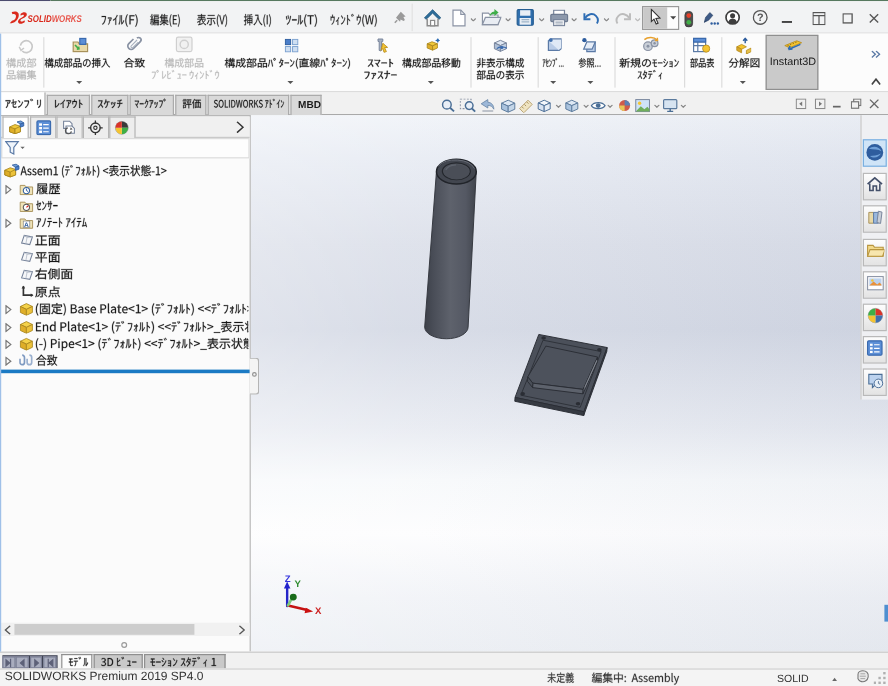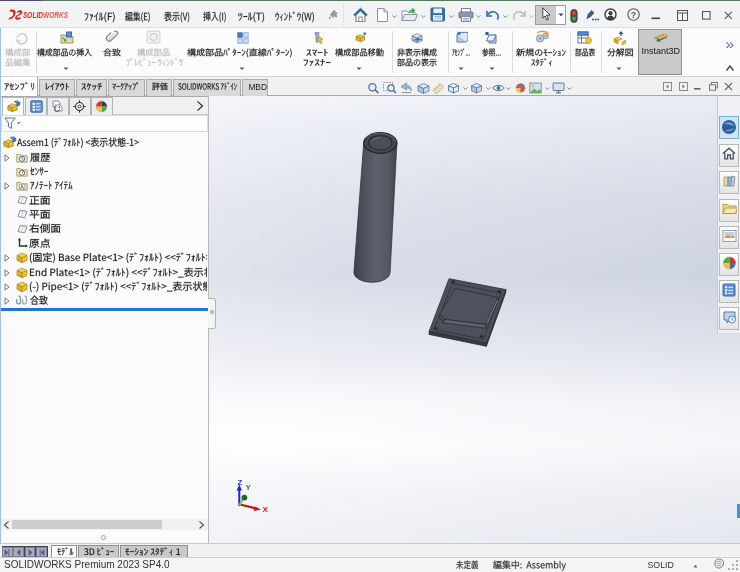--- a/index.html
+++ b/index.html
@@ -381,21 +381,21 @@
         <path d="M7.3 -5.7C7.2 -5.1 6.9 -4.1 6.7 -3.6L7.2 -3.4C7.5 -4.0 7.7 -4.9 7.9 -5.6ZM4.0 -5.5C4.2 -4.9 4.4 -4.0 4.4 -3.4L5.0 -3.5C4.9 -4.1 4.7 -5.0 4.5 -5.7ZM0.7 -4.6V-4.1H3.3V-4.6ZM0.8 -6.9V-6.4H3.3V-6.9ZM0.7 -3.5V-3.0H3.3V-3.5ZM0.3 -5.8V-5.3H3.6V-5.8ZM3.4 -3.0V-2.4H5.6V0.7H6.2V-2.4H8.3V-3.0H6.2V-6.1H8.1V-6.7H3.8V-6.1H5.6V-3.0ZM0.7 -2.3V0.6H1.3V0.2H3.3V-2.3ZM1.3 -1.8H2.7V-0.3H1.3Z M11.4 -4.4V0.5H12.0V-0.0H16.1V0.5H16.7V-4.4H15.1V-5.8H16.8V-6.4H11.3V-5.8H12.9V-4.4ZM13.5 -5.8H14.5V-4.4H13.5ZM12.0 -0.6V-3.8H13.0V-0.6ZM16.1 -0.6H15.1V-3.8H16.1ZM13.5 -3.8H14.5V-0.6H13.5ZM10.8 -7.2C10.3 -5.9 9.6 -4.7 8.8 -3.8C8.9 -3.7 9.1 -3.4 9.1 -3.2C9.4 -3.5 9.7 -3.9 9.9 -4.2V0.7H10.5V-5.2C10.9 -5.8 11.1 -6.4 11.4 -7.0Z" fill="#1a1a1a" stroke="#1a1a1a" stroke-width="0.18"></path>
       </g>
     </svg>
     <div style="position:absolute;left:172.6px;top:78.5px;width:68.3px;height:17.5px;background:#d9d9d9;border:1px solid #ababab;border-bottom:none;box-sizing:border-box"></div>
     <svg style="position:absolute;left:177.5px;top:81.4px;overflow:visible" width="60" height="12">
       <g transform="translate(0,8.6) scale(0.7540,1)">
         <path d="M2.6 0.1C3.9 0.1 4.8 -0.7 4.8 -1.7C4.8 -2.6 4.2 -3.0 3.5 -3.4L2.6 -3.7C2.1 -4.0 1.5 -4.2 1.5 -4.8C1.5 -5.4 2.0 -5.7 2.7 -5.7C3.3 -5.7 3.7 -5.5 4.1 -5.1L4.5 -5.6C4.1 -6.1 3.4 -6.4 2.7 -6.4C1.5 -6.4 0.7 -5.7 0.7 -4.7C0.7 -3.8 1.4 -3.4 2.0 -3.1L2.9 -2.7C3.5 -2.5 3.9 -2.3 3.9 -1.6C3.9 -1.0 3.5 -0.6 2.6 -0.6C2.0 -0.6 1.3 -0.9 0.9 -1.4L0.4 -0.8C1.0 -0.2 1.7 0.1 2.6 0.1Z M8.3 0.1C9.9 0.1 11.0 -1.2 11.0 -3.2C11.0 -5.2 9.9 -6.4 8.3 -6.4C6.7 -6.4 5.6 -5.2 5.6 -3.2C5.6 -1.2 6.7 0.1 8.3 0.1ZM8.3 -0.6C7.2 -0.6 6.4 -1.6 6.4 -3.2C6.4 -4.7 7.2 -5.7 8.3 -5.7C9.5 -5.7 10.2 -4.7 10.2 -3.2C10.2 -1.6 9.5 -0.6 8.3 -0.6Z M12.4 0.0H15.9V-0.7H13.2V-6.3H12.4Z M17.0 0.0H17.8V-6.3H17.0Z M19.6 0.0H21.2C23.1 0.0 24.1 -1.2 24.1 -3.2C24.1 -5.2 23.1 -6.3 21.1 -6.3H19.6ZM20.4 -0.7V-5.7H21.1C22.6 -5.7 23.3 -4.8 23.3 -3.2C23.3 -1.6 22.6 -0.7 21.1 -0.7Z M26.2 0.0H27.1L28.1 -3.8C28.2 -4.3 28.3 -4.8 28.4 -5.2H28.4C28.5 -4.8 28.6 -4.3 28.7 -3.8L29.7 0.0H30.6L31.9 -6.3H31.2L30.5 -2.9C30.4 -2.2 30.3 -1.5 30.2 -0.8H30.1C29.9 -1.5 29.8 -2.2 29.7 -2.9L28.8 -6.3H28.0L27.2 -2.9C27.0 -2.2 26.9 -1.5 26.7 -0.8H26.7C26.6 -1.5 26.4 -2.2 26.3 -2.9L25.7 -6.3H24.8Z M35.4 0.1C36.9 0.1 38.0 -1.2 38.0 -3.2C38.0 -5.2 36.9 -6.4 35.4 -6.4C33.8 -6.4 32.7 -5.2 32.7 -3.2C32.7 -1.2 33.8 0.1 35.4 0.1ZM35.4 -0.6C34.2 -0.6 33.5 -1.6 33.5 -3.2C33.5 -4.7 34.2 -5.7 35.4 -5.7C36.5 -5.7 37.2 -4.7 37.2 -3.2C37.2 -1.6 36.5 -0.6 35.4 -0.6Z M40.2 -3.3V-5.7H41.3C42.3 -5.7 42.8 -5.4 42.8 -4.5C42.8 -3.7 42.3 -3.3 41.3 -3.3ZM42.9 0.0H43.8L42.2 -2.8C43.0 -3.0 43.6 -3.6 43.6 -4.5C43.6 -5.8 42.7 -6.3 41.4 -6.3H39.4V0.0H40.2V-2.7H41.3Z M44.9 0.0H45.7V-2.0L46.7 -3.3L48.6 0.0H49.5L47.2 -3.9L49.2 -6.3H48.3L45.7 -3.1H45.7V-6.3H44.9Z M52.2 0.1C53.5 0.1 54.3 -0.7 54.3 -1.7C54.3 -2.6 53.8 -3.0 53.0 -3.4L52.1 -3.7C51.6 -4.0 51.1 -4.2 51.1 -4.8C51.1 -5.4 51.5 -5.7 52.3 -5.7C52.8 -5.7 53.3 -5.5 53.7 -5.1L54.1 -5.6C53.7 -6.1 53.0 -6.4 52.3 -6.4C51.1 -6.4 50.3 -5.7 50.3 -4.7C50.3 -3.8 51.0 -3.4 51.5 -3.1L52.5 -2.7C53.1 -2.5 53.5 -2.3 53.5 -1.6C53.5 -1.0 53.0 -0.6 52.2 -0.6C51.5 -0.6 50.9 -0.9 50.4 -1.4L50.0 -0.8C50.5 -0.2 51.3 0.1 52.2 0.1Z M60.7 -5.6 60.3 -6.0C60.3 -6.0 60.1 -6.0 60.0 -6.0C59.8 -6.0 57.8 -6.0 57.6 -6.0C57.5 -6.0 57.3 -6.0 57.1 -6.0V-5.3C57.3 -5.3 57.5 -5.3 57.6 -5.3C57.8 -5.3 59.7 -5.3 60.0 -5.3C59.8 -4.8 59.5 -3.9 59.1 -3.4L59.5 -3.0C60.0 -3.7 60.4 -4.8 60.5 -5.3C60.6 -5.4 60.6 -5.5 60.7 -5.6ZM58.4 -4.5C58.4 -4.3 58.4 -4.1 58.4 -3.9C58.4 -2.6 58.4 -1.5 57.7 -0.6C57.6 -0.4 57.4 -0.2 57.3 -0.1L57.8 0.3C58.9 -0.8 59.0 -2.4 59.0 -4.5Z M62.2 -0.8C62.2 -0.4 62.2 -0.0 62.1 0.3H62.8C62.8 -0.0 62.8 -0.5 62.8 -0.8L62.8 -3.4C63.2 -3.1 63.9 -2.5 64.3 -2.1L64.6 -2.8C64.1 -3.3 63.3 -3.8 62.8 -4.2V-5.6C62.8 -5.9 62.8 -6.2 62.8 -6.5H62.1C62.2 -6.2 62.2 -5.9 62.2 -5.6C62.2 -4.9 62.2 -1.2 62.2 -0.8Z M65.8 -6.9 65.4 -6.7C65.6 -6.4 65.9 -5.7 66.1 -5.3L66.5 -5.5C66.4 -5.9 66.0 -6.6 65.8 -6.9ZM66.8 -7.3 66.3 -7.1C66.5 -6.8 66.9 -6.1 67.0 -5.7L67.5 -6.0C67.3 -6.3 66.9 -7.0 66.8 -7.3Z M70.0 -2.5C70.6 -2.8 71.1 -3.3 71.6 -3.7V-0.6C71.6 -0.3 71.6 0.1 71.6 0.3H72.2C72.2 0.1 72.2 -0.3 72.2 -0.6V-4.4C72.6 -4.9 73.0 -5.6 73.2 -6.1L72.8 -6.6C72.6 -6.0 72.1 -5.3 71.6 -4.7C71.2 -4.1 70.5 -3.6 69.8 -3.2Z M74.7 -6.2 74.4 -5.7C74.7 -5.3 75.3 -4.4 75.5 -4.0L75.9 -4.5C75.7 -5.0 75.0 -5.9 74.7 -6.2ZM74.3 -0.6 74.6 0.1C75.3 -0.2 75.9 -0.7 76.3 -1.2C77.0 -2.0 77.4 -3.2 77.7 -4.3L77.3 -5.0C77.1 -4.0 76.6 -2.7 76.0 -1.8C75.6 -1.3 75.0 -0.8 74.3 -0.6Z" fill="#1a1a1a" stroke="#1a1a1a" stroke-width="0.18"></path>
       </g>
     </svg>
     <div style="position:absolute;left:241.8px;top:78.5px;width:25.8px;height:17.5px;background:#d9d9d9;border:1px solid #ababab;border-bottom:none;box-sizing:border-box"></div>
-    <div style="position:absolute;left:248.4px;top:83.2px;font-size:8.4px;color:#1a1a1a;font-weight:normal;white-space:nowrap;line-height:1;">MBD</div>
+    <div style="position:absolute;left:248.4px;top:83.2px;font-size:8.4px;color:#1a1a1a;font-weight:bold;white-space:nowrap;line-height:1;">MBD</div>
     <svg style="position:absolute;left:367px;top:82px;" width="13" height="12" viewBox="0 0 13 12">
       <circle cx="5.4" cy="5.2" r="3.6" fill="#e8eef6" stroke="#4a6e96" stroke-width="1.2"></circle>
       <line x1="8" y1="7.8" x2="11.4" y2="10.8" stroke="#4a6e96" stroke-width="1.6"></line>
     </svg>
     <svg style="position:absolute;left:383px;top:82px;" width="14" height="12" viewBox="0 0 14 12">
       <rect x="0.5" y="0.5" width="9" height="8" fill="none" stroke="#8a93a4" stroke-dasharray="1.6 1.2"></rect>
       <circle cx="8" cy="6" r="3.2" fill="#e8eef6" stroke="#4a6e96" stroke-width="1.2"></circle>
       <line x1="10.3" y1="8.4" x2="13" y2="11" stroke="#4a6e96" stroke-width="1.5"></line>
     </svg>
     <svg style="position:absolute;left:400px;top:82px;" width="13" height="12" viewBox="0 0 13 12">
@@ -834,21 +834,21 @@
       <g transform="translate(0,9.0) scale(0.9614,1)">
         <path d="M2.4 0.1C3.5 0.1 4.5 -0.6 4.5 -1.8C4.5 -2.7 3.9 -3.2 3.1 -3.4V-3.5C3.8 -3.7 4.3 -4.3 4.3 -5.1C4.3 -6.1 3.5 -6.7 2.3 -6.7C1.6 -6.7 1.0 -6.4 0.5 -5.9L0.9 -5.4C1.3 -5.8 1.8 -6.0 2.3 -6.0C3.0 -6.0 3.4 -5.6 3.4 -5.0C3.4 -4.3 3.0 -3.7 1.6 -3.7V-3.1C3.1 -3.1 3.7 -2.6 3.7 -1.8C3.7 -1.0 3.1 -0.6 2.3 -0.6C1.6 -0.6 1.1 -0.9 0.7 -1.3L0.3 -0.8C0.7 -0.3 1.3 0.1 2.4 0.1Z M5.9 0.0H7.6C9.6 0.0 10.7 -1.2 10.7 -3.3C10.7 -5.4 9.6 -6.6 7.6 -6.6H5.9ZM6.7 -0.7V-5.9H7.5C9.0 -5.9 9.8 -5.0 9.8 -3.3C9.8 -1.7 9.0 -0.7 7.5 -0.7Z M14.0 -6.7C14.0 -6.5 14.1 -6.2 14.1 -5.9C14.1 -5.5 14.1 -2.0 14.1 -1.2C14.1 -0.4 14.3 -0.1 14.6 0.0C14.9 0.1 15.3 0.1 15.6 0.1C16.1 0.1 16.6 0.0 17.0 -0.1V-0.9C16.6 -0.7 16.1 -0.6 15.6 -0.6C15.4 -0.6 15.1 -0.6 15.0 -0.7C14.8 -0.8 14.7 -0.9 14.7 -1.3V-3.2C15.2 -3.5 15.9 -4.0 16.4 -4.3C16.5 -4.4 16.7 -4.6 16.8 -4.6L16.6 -5.4C16.5 -5.2 16.3 -5.1 16.2 -5.0C15.8 -4.6 15.2 -4.3 14.7 -4.0V-5.9C14.7 -6.2 14.7 -6.5 14.7 -6.7Z M18.3 -7.2 17.9 -7.0C18.1 -6.7 18.4 -5.9 18.6 -5.5L19.1 -5.8C18.9 -6.1 18.5 -6.9 18.3 -7.2ZM19.3 -7.7 18.9 -7.5C19.1 -7.1 19.4 -6.4 19.6 -6.0L20.1 -6.2C19.9 -6.6 19.5 -7.4 19.3 -7.7Z M22.9 -0.7V-0.0C23.0 -0.1 23.2 -0.1 23.3 -0.1H25.6C25.7 -0.1 25.9 -0.1 26.0 -0.0V-0.7C25.9 -0.7 25.8 -0.7 25.6 -0.7H25.3L25.5 -4.0C25.5 -4.1 25.5 -4.2 25.5 -4.3L25.2 -4.5C25.1 -4.5 25.0 -4.4 24.9 -4.4C24.7 -4.4 23.9 -4.4 23.7 -4.4C23.6 -4.4 23.4 -4.4 23.3 -4.5V-3.8C23.4 -3.8 23.6 -3.8 23.7 -3.8C23.9 -3.8 24.6 -3.8 24.9 -3.8C24.9 -3.3 24.8 -1.5 24.7 -0.7H23.3C23.2 -0.7 23.0 -0.7 22.9 -0.7Z M27.2 -3.7V-2.8C27.3 -2.9 27.6 -2.9 27.8 -2.9C28.2 -2.9 30.0 -2.9 30.3 -2.9C30.5 -2.9 30.7 -2.9 30.8 -2.8V-3.7C30.7 -3.7 30.5 -3.7 30.3 -3.7C30.0 -3.7 28.2 -3.7 27.8 -3.7C27.6 -3.7 27.3 -3.7 27.2 -3.7Z" fill="#1a1a1a" stroke="#1a1a1a" stroke-width="0.18"></path>
       </g>
     </svg>
     <svg style="position:absolute;left:125.3px;top:545.5px;overflow:visible" width="57" height="12">
       <g transform="translate(0,9.0) scale(1.0310,1)">
         <path d="M0.4 -3.7V-3.0C0.5 -3.0 0.8 -3.0 0.9 -3.0H1.6V-1.1C1.6 -0.4 2.0 0.1 2.8 0.1C3.2 0.1 3.6 0.1 3.9 0.0L4.0 -0.7C3.6 -0.6 3.3 -0.6 2.8 -0.6C2.4 -0.6 2.2 -0.9 2.2 -1.3V-3.0H3.7C3.8 -3.0 4.0 -3.0 4.1 -3.0V-3.7C4.0 -3.7 3.8 -3.7 3.7 -3.7H2.2V-5.5H3.3C3.5 -5.5 3.6 -5.5 3.7 -5.5V-6.2C3.6 -6.2 3.4 -6.2 3.3 -6.2C3.0 -6.2 1.5 -6.2 1.2 -6.2C1.0 -6.2 0.8 -6.2 0.7 -6.2V-5.5C0.8 -5.5 1.0 -5.5 1.2 -5.5H1.6V-3.7H0.9C0.8 -3.7 0.5 -3.7 0.4 -3.7Z M5.0 -3.7V-2.8C5.1 -2.9 5.4 -2.9 5.6 -2.9C6.0 -2.9 7.8 -2.9 8.1 -2.9C8.3 -2.9 8.5 -2.9 8.6 -2.8V-3.7C8.5 -3.7 8.3 -3.7 8.1 -3.7C7.8 -3.7 6.0 -3.7 5.6 -3.7C5.4 -3.7 5.1 -3.7 5.0 -3.7Z M10.4 -6.9 10.1 -6.3C10.4 -6.0 11.0 -5.4 11.2 -5.0L11.5 -5.7C11.3 -6.0 10.7 -6.6 10.4 -6.9ZM9.6 -0.5 10.0 0.3C10.4 0.1 11.0 -0.3 11.5 -0.9C12.2 -1.7 12.8 -2.9 13.2 -4.1L12.8 -4.8C12.4 -3.6 11.9 -2.4 11.1 -1.5C10.7 -1.0 10.1 -0.6 9.6 -0.5ZM9.7 -4.9 9.4 -4.3C9.7 -4.0 10.3 -3.4 10.5 -3.1L10.9 -3.7C10.7 -4.0 10.0 -4.6 9.7 -4.9Z M14.5 0.1C14.5 0.1 14.7 0.0 14.9 0.0H16.4C16.4 0.2 16.4 0.3 16.4 0.4H17.0C17.0 0.3 17.0 0.0 17.0 -0.1C17.0 -0.9 17.0 -3.8 17.0 -4.1C17.0 -4.3 17.0 -4.5 17.0 -4.6C16.9 -4.6 16.8 -4.6 16.7 -4.6C16.3 -4.6 15.3 -4.6 15.0 -4.6C14.9 -4.6 14.6 -4.6 14.5 -4.6V-3.9C14.6 -3.9 14.9 -4.0 15.0 -4.0C15.3 -4.0 16.3 -4.0 16.4 -4.0V-2.7H15.1C14.9 -2.7 14.7 -2.7 14.6 -2.7V-2.0C14.7 -2.0 14.9 -2.0 15.1 -2.0H16.4V-0.6H14.9C14.7 -0.6 14.5 -0.6 14.5 -0.7Z M18.9 -6.5 18.6 -6.0C18.9 -5.6 19.6 -4.6 19.8 -4.1L20.2 -4.7C19.9 -5.2 19.3 -6.1 18.9 -6.5ZM18.6 -0.6 18.8 0.1C19.6 -0.2 20.2 -0.7 20.6 -1.3C21.3 -2.1 21.8 -3.4 22.1 -4.5L21.6 -5.2C21.4 -4.1 20.9 -2.8 20.3 -1.9C19.9 -1.4 19.3 -0.9 18.6 -0.6Z M28.3 -6.0 28.0 -6.3C27.9 -6.2 27.8 -6.2 27.6 -6.2C27.4 -6.2 26.0 -6.2 25.9 -6.2C25.7 -6.2 25.4 -6.3 25.4 -6.3V-5.5C25.4 -5.5 25.7 -5.5 25.9 -5.5C26.0 -5.5 27.4 -5.5 27.6 -5.5C27.4 -4.9 27.1 -3.8 26.8 -3.1C26.3 -2.1 25.7 -1.0 24.9 -0.5L25.3 0.1C25.9 -0.4 26.5 -1.3 27.0 -2.3C27.5 -1.5 27.9 -0.6 28.2 0.2L28.7 -0.4C28.4 -1.1 27.9 -2.2 27.4 -3.0C27.7 -3.8 28.0 -4.8 28.2 -5.6C28.2 -5.7 28.3 -5.9 28.3 -6.0Z M30.9 -7.2C30.9 -7.0 30.9 -6.8 30.8 -6.6C30.7 -5.8 30.1 -4.4 29.3 -3.4L29.7 -2.8C30.2 -3.5 30.7 -4.4 31.0 -5.2H32.3C32.2 -4.6 32.0 -3.8 31.8 -3.0C31.4 -3.4 31.1 -3.9 30.9 -4.1L30.5 -3.5C30.8 -3.3 31.1 -2.8 31.5 -2.3C31.0 -1.4 30.4 -0.6 29.8 -0.1L30.1 0.6C30.7 0.1 31.4 -0.8 31.9 -1.8L32.3 -1.2L32.6 -1.9L32.2 -2.5C32.5 -3.3 32.7 -4.3 32.8 -5.1C32.9 -5.3 32.9 -5.5 33.0 -5.6L32.6 -6.0C32.5 -5.9 32.4 -5.9 32.3 -5.9H31.2L31.3 -6.3C31.4 -6.5 31.4 -6.7 31.5 -6.9Z M34.5 -6.5V-5.8C34.6 -5.8 34.8 -5.8 34.9 -5.8C35.2 -5.8 36.4 -5.8 36.7 -5.8C36.8 -5.8 37.0 -5.8 37.2 -5.8V-6.5C37.0 -6.5 36.8 -6.5 36.7 -6.5C36.4 -6.5 35.2 -6.5 34.9 -6.5C34.8 -6.5 34.6 -6.5 34.5 -6.5ZM33.9 -4.4V-3.7C34.1 -3.7 34.2 -3.7 34.4 -3.7H35.5C35.5 -2.8 35.5 -2.2 35.3 -1.5C35.1 -1.0 34.8 -0.4 34.4 -0.2L34.9 0.3C35.3 -0.1 35.7 -0.7 35.9 -1.3C36.1 -2.0 36.2 -2.7 36.2 -3.7H37.2C37.4 -3.7 37.5 -3.7 37.6 -3.7V-4.4C37.5 -4.4 37.3 -4.4 37.2 -4.4C37.0 -4.4 34.6 -4.4 34.4 -4.4C34.2 -4.4 34.1 -4.4 33.9 -4.4Z M38.6 -7.2 38.2 -7.0C38.4 -6.7 38.7 -5.9 38.9 -5.5L39.4 -5.8C39.2 -6.1 38.8 -6.9 38.6 -7.2ZM39.6 -7.7 39.2 -7.5C39.4 -7.1 39.7 -6.4 39.9 -6.0L40.4 -6.2C40.2 -6.6 39.8 -7.4 39.6 -7.7Z M43.4 -1.8C43.8 -2.1 44.2 -2.4 44.6 -2.8V-0.3C44.6 -0.0 44.6 0.3 44.6 0.5H45.2C45.1 0.3 45.1 -0.0 45.1 -0.3V-3.5C45.4 -3.9 45.7 -4.4 45.9 -4.9L45.5 -5.4C45.3 -4.9 45.0 -4.2 44.7 -3.8C44.3 -3.3 43.7 -2.8 43.1 -2.4Z M49.8 0.0H53.4V-0.7H52.1V-6.6H51.5C51.1 -6.4 50.7 -6.2 50.1 -6.1V-5.6H51.3V-0.7H49.8Z" fill="#1a1a1a" stroke="#1a1a1a" stroke-width="0.18"></path>
       </g>
     </svg>
     <div style="position:absolute;left:0px;top:557px;width:740px;height:15px;background:#f4f4f4;border-top:1px solid #cfcfcf;box-sizing:border-box"></div>
-    <div style="position:absolute;left:4px;top:559.8px;font-size:10px;color:#333;font-weight:normal;white-space:nowrap;line-height:1;">SOLIDWORKS Premium 2023 SP4.0</div>
+    <div style="position:absolute;left:4px;top:559.8px;font-size:10px;color:#333;font-weight:normal;white-space:nowrap;line-height:1;">SOLIDWORKS Premium 2019 SP4.0</div>
     <svg style="position:absolute;left:456px;top:558.7px;overflow:visible" width="24" height="13">
       <g transform="translate(0,9.3) scale(0.8065,1)">
         <path d="M4.3 -7.8V-6.3H1.2V-5.6H4.3V-4.0H0.6V-3.3H3.9C3.0 -2.1 1.6 -0.9 0.3 -0.4C0.5 -0.2 0.7 0.0 0.8 0.2C2.1 -0.4 3.4 -1.5 4.3 -2.8V0.7H5.0V-2.8C5.9 -1.5 7.2 -0.4 8.5 0.2C8.6 0.0 8.8 -0.2 9.0 -0.4C7.7 -0.9 6.3 -2.1 5.4 -3.3H8.8V-4.0H5.0V-5.6H8.1V-6.3H5.0V-7.8Z M11.4 -3.5C11.2 -1.8 10.7 -0.5 9.6 0.3C9.8 0.4 10.1 0.7 10.2 0.8C10.8 0.3 11.3 -0.4 11.6 -1.3C12.4 0.3 13.8 0.6 15.8 0.6H17.9C18.0 0.4 18.1 0.1 18.2 -0.1C17.8 -0.1 16.2 -0.1 15.8 -0.1C15.3 -0.1 14.8 -0.1 14.3 -0.2V-2.1H17.1V-2.7H14.3V-4.3H16.7V-5.0H11.3V-4.3H13.6V-0.4C12.8 -0.7 12.2 -1.2 11.9 -2.2C12.0 -2.6 12.0 -3.0 12.1 -3.4ZM10.1 -6.7V-4.7H10.8V-6.1H17.1V-4.7H17.8V-6.7H14.3V-7.8H13.6V-6.7Z M25.0 -3.5C25.5 -3.3 26.2 -2.9 26.5 -2.6L26.9 -3.1C26.6 -3.4 25.9 -3.7 25.4 -3.9ZM20.9 -7.6C21.1 -7.4 21.3 -7.1 21.4 -6.8H19.5V-6.3H22.9V-5.7H20.0V-5.2H22.9V-4.6H19.1V-4.0H27.4V-4.6H23.6V-5.2H26.5V-5.7H23.6V-6.3H27.0V-6.8H25.1C25.2 -7.1 25.5 -7.4 25.6 -7.6L24.9 -7.8C24.8 -7.6 24.5 -7.1 24.3 -6.8H22.1L22.2 -6.9C22.1 -7.1 21.8 -7.5 21.5 -7.8ZM26.1 -1.9C25.8 -1.5 25.5 -1.2 25.1 -1.0C24.9 -1.3 24.8 -1.6 24.6 -2.0H27.4V-2.5H24.5C24.4 -2.9 24.3 -3.4 24.3 -3.9H23.6C23.6 -3.4 23.7 -2.9 23.8 -2.5H21.8V-3.2C22.3 -3.3 22.9 -3.4 23.3 -3.5L22.9 -3.9C22.0 -3.7 20.5 -3.6 19.2 -3.5C19.3 -3.4 19.4 -3.2 19.4 -3.0C19.9 -3.1 20.5 -3.1 21.1 -3.2V-2.5H19.1V-2.0H21.1V-1.3L19.1 -1.2L19.1 -0.6L21.1 -0.8V0.0C21.1 0.2 21.0 0.2 20.9 0.2C20.8 0.2 20.3 0.2 19.8 0.2C19.9 0.4 19.9 0.6 20.0 0.7C20.7 0.7 21.1 0.7 21.4 0.7C21.7 0.6 21.8 0.4 21.8 0.0V-0.8L23.4 -1.0L23.4 -1.5L21.8 -1.3V-2.0H23.9C24.1 -1.5 24.3 -1.0 24.5 -0.6C23.9 -0.3 23.1 -0.0 22.4 0.2C22.5 0.3 22.7 0.6 22.8 0.7C23.5 0.5 24.2 0.2 24.9 -0.2C25.3 0.4 25.9 0.7 26.6 0.7C27.2 0.7 27.4 0.5 27.5 -0.5C27.4 -0.6 27.1 -0.7 27.0 -0.8C27.0 -0.1 26.9 0.1 26.6 0.1C26.2 0.1 25.8 -0.1 25.4 -0.5C25.9 -0.8 26.4 -1.2 26.7 -1.6Z" fill="#333" stroke="#333" stroke-width="0.18"></path>
       </g>
     </svg>
     <svg style="position:absolute;left:492.7px;top:558.7px;overflow:visible" width="75" height="13">
       <g transform="translate(0,9.3) scale(0.9604,1)">
         <path d="M3.6 -7.2V-6.6H8.8V-7.2ZM0.8 -2.5C0.7 -1.7 0.5 -0.8 0.2 -0.3C0.4 -0.2 0.7 -0.1 0.8 -0.0C1.1 -0.6 1.3 -1.5 1.4 -2.4ZM2.6 -2.4C2.9 -1.8 3.0 -1.1 3.1 -0.7L3.6 -0.8C3.4 -0.5 3.2 -0.1 3.0 0.2C3.2 0.3 3.4 0.5 3.5 0.6C4.1 -0.2 4.4 -1.2 4.5 -2.1V0.7H5.0V-1.1H5.7V0.7H6.2V-1.1H6.9V0.7H7.4V-1.1H8.1V0.1C8.1 0.1 8.1 0.2 8.1 0.2C8.0 0.2 7.8 0.2 7.6 0.2C7.6 0.3 7.7 0.6 7.8 0.7C8.1 0.7 8.4 0.7 8.5 0.6C8.7 0.5 8.7 0.4 8.7 0.1V-3.2H4.6L4.6 -3.9H8.5V-6.0H4.0V-4.0C4.0 -3.1 4.0 -1.9 3.6 -0.9C3.5 -1.4 3.3 -2.0 3.1 -2.5ZM5.7 -1.6H5.0V-2.7H5.7ZM6.2 -1.6V-2.7H6.9V-1.6ZM7.4 -1.6V-2.7H8.1V-1.6ZM4.6 -5.4H7.9V-4.4H4.6ZM0.3 -3.7 0.3 -3.1 1.8 -3.2V0.7H2.4V-3.2L3.1 -3.3C3.1 -3.0 3.2 -2.8 3.2 -2.7L3.7 -2.9C3.6 -3.4 3.3 -4.2 3.0 -4.8L2.5 -4.6C2.6 -4.4 2.7 -4.1 2.8 -3.8L1.6 -3.8C2.2 -4.6 2.9 -5.6 3.4 -6.5L2.8 -6.8C2.6 -6.2 2.2 -5.6 1.9 -5.0C1.7 -5.2 1.6 -5.4 1.4 -5.6C1.7 -6.2 2.1 -6.9 2.4 -7.6L1.8 -7.8C1.6 -7.3 1.3 -6.6 1.0 -6.0L0.7 -6.3L0.3 -5.9C0.8 -5.5 1.2 -4.9 1.5 -4.5C1.3 -4.2 1.1 -4.0 1.0 -3.7Z M11.8 -7.8C11.4 -7.0 10.6 -5.9 9.6 -5.1C9.7 -5.0 9.9 -4.8 10.1 -4.6C10.4 -4.9 10.7 -5.2 10.9 -5.4V-2.7H13.6V-2.1H9.8V-1.5H13.0C12.1 -0.9 10.7 -0.2 9.6 0.1C9.7 0.2 9.9 0.5 10.0 0.6C11.2 0.3 12.6 -0.4 13.6 -1.3V0.7H14.3V-1.3C15.2 -0.5 16.6 0.2 17.9 0.6C18.0 0.4 18.2 0.1 18.3 -0.0C17.1 -0.3 15.8 -0.9 14.9 -1.5H18.1V-2.1H14.3V-2.7H17.9V-3.3H14.4V-3.9H17.1V-4.4H14.4V-5.0H17.1V-5.5H14.4V-6.1H17.5V-6.7H14.4C14.6 -7.0 14.8 -7.4 15.0 -7.7L14.2 -7.8C14.1 -7.5 13.9 -7.1 13.7 -6.7H11.9C12.1 -7.0 12.3 -7.4 12.5 -7.7ZM13.8 -5.0V-4.4H11.6V-5.0ZM13.8 -5.5H11.6V-6.1H13.8ZM13.8 -3.9V-3.3H11.6V-3.9Z M22.9 -7.8V-6.1H19.5V-1.7H20.2V-2.3H22.9V0.7H23.6V-2.3H26.3V-1.8H27.0V-6.1H23.6V-7.8ZM20.2 -3.0V-5.5H22.9V-3.0ZM26.3 -3.0H23.6V-5.5H26.3Z M29.2 -3.6C29.5 -3.6 29.8 -3.9 29.8 -4.3C29.8 -4.7 29.5 -4.9 29.2 -4.9C28.8 -4.9 28.6 -4.7 28.6 -4.3C28.6 -3.9 28.8 -3.6 29.2 -3.6ZM29.2 0.1C29.5 0.1 29.8 -0.1 29.8 -0.5C29.8 -0.9 29.5 -1.2 29.2 -1.2C28.8 -1.2 28.6 -0.9 28.6 -0.5C28.6 -0.1 28.8 0.1 29.2 0.1Z M34.7 0.0H35.6L36.2 -2.1H38.7L39.4 0.0H40.3L38.0 -6.8H37.0ZM36.4 -2.8 36.8 -3.8C37.0 -4.6 37.2 -5.3 37.4 -6.1H37.5C37.7 -5.3 37.9 -4.6 38.2 -3.8L38.5 -2.8Z M42.5 0.1C43.7 0.1 44.3 -0.6 44.3 -1.4C44.3 -2.3 43.5 -2.6 42.8 -2.9C42.2 -3.1 41.7 -3.3 41.7 -3.8C41.7 -4.2 42.0 -4.5 42.6 -4.5C43.1 -4.5 43.4 -4.3 43.8 -4.1L44.2 -4.6C43.8 -4.9 43.2 -5.2 42.6 -5.2C41.5 -5.2 40.9 -4.5 40.9 -3.7C40.9 -2.9 41.6 -2.5 42.4 -2.3C42.9 -2.1 43.5 -1.8 43.5 -1.3C43.5 -0.9 43.2 -0.5 42.5 -0.5C41.9 -0.5 41.5 -0.8 41.0 -1.1L40.6 -0.6C41.1 -0.2 41.8 0.1 42.5 0.1Z M46.8 0.1C48.0 0.1 48.7 -0.6 48.7 -1.4C48.7 -2.3 47.9 -2.6 47.1 -2.9C46.6 -3.1 46.0 -3.3 46.0 -3.8C46.0 -4.2 46.3 -4.5 47.0 -4.5C47.4 -4.5 47.8 -4.3 48.1 -4.1L48.5 -4.6C48.2 -4.9 47.6 -5.2 47.0 -5.2C45.9 -5.2 45.2 -4.5 45.2 -3.7C45.2 -2.9 46.0 -2.5 46.7 -2.3C47.3 -2.1 47.9 -1.8 47.9 -1.3C47.9 -0.9 47.5 -0.5 46.9 -0.5C46.3 -0.5 45.8 -0.8 45.4 -1.1L45.0 -0.6C45.4 -0.2 46.1 0.1 46.8 0.1Z M51.9 0.1C52.6 0.1 53.1 -0.1 53.6 -0.4L53.3 -1.0C52.9 -0.7 52.5 -0.6 52.0 -0.6C51.0 -0.6 50.4 -1.2 50.3 -2.3H53.7C53.8 -2.5 53.8 -2.6 53.8 -2.8C53.8 -4.3 53.0 -5.2 51.8 -5.2C50.6 -5.2 49.5 -4.2 49.5 -2.5C49.5 -0.9 50.6 0.1 51.9 0.1ZM50.3 -2.9C50.4 -3.9 51.1 -4.5 51.8 -4.5C52.6 -4.5 53.0 -4.0 53.0 -2.9Z M55.0 0.0H55.9V-3.7C56.3 -4.2 56.8 -4.4 57.1 -4.4C57.8 -4.4 58.1 -4.0 58.1 -3.1V0.0H58.9V-3.7C59.4 -4.2 59.8 -4.4 60.2 -4.4C60.8 -4.4 61.1 -4.0 61.1 -3.1V0.0H62.0V-3.2C62.0 -4.5 61.5 -5.2 60.5 -5.2C59.8 -5.2 59.3 -4.8 58.8 -4.2C58.6 -4.8 58.2 -5.2 57.4 -5.2C56.8 -5.2 56.3 -4.8 55.8 -4.3H55.8L55.7 -5.0H55.0Z M65.9 0.1C67.0 0.1 68.0 -0.9 68.0 -2.6C68.0 -4.2 67.3 -5.2 66.0 -5.2C65.5 -5.2 64.9 -4.9 64.4 -4.5L64.5 -5.4V-7.4H63.6V0.0H64.3L64.4 -0.5H64.4C64.9 -0.1 65.4 0.1 65.9 0.1ZM65.7 -0.6C65.4 -0.6 64.9 -0.7 64.5 -1.1V-3.8C65.0 -4.2 65.4 -4.5 65.8 -4.5C66.8 -4.5 67.2 -3.7 67.2 -2.6C67.2 -1.3 66.6 -0.6 65.7 -0.6Z M70.3 0.1C70.5 0.1 70.6 0.1 70.8 0.0L70.6 -0.6C70.5 -0.6 70.5 -0.6 70.5 -0.6C70.3 -0.6 70.2 -0.7 70.2 -0.9V-7.4H69.4V-1.0C69.4 -0.3 69.6 0.1 70.3 0.1Z M72.1 2.2C73.1 2.2 73.6 1.4 74.0 0.4L75.9 -5.0H75.1L74.1 -2.3C74.0 -1.8 73.9 -1.3 73.7 -0.8H73.7C73.5 -1.3 73.3 -1.8 73.2 -2.3L72.2 -5.0H71.3L73.3 0.0L73.2 0.4C73.0 1.0 72.6 1.5 72.1 1.5C71.9 1.5 71.8 1.4 71.7 1.4L71.5 2.1C71.7 2.1 71.9 2.2 72.1 2.2Z" fill="#333" stroke="#333" stroke-width="0.18"></path>
       </g>
     </svg>

